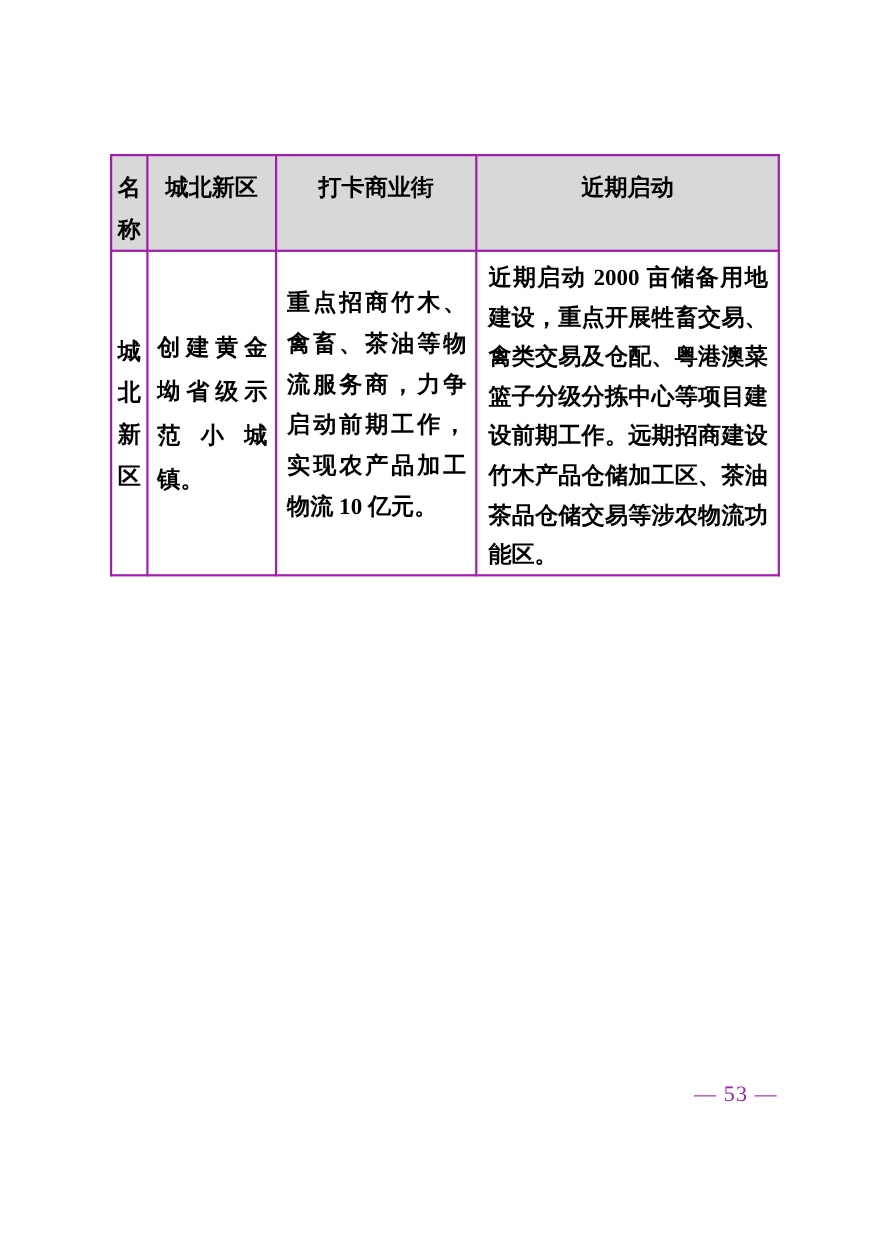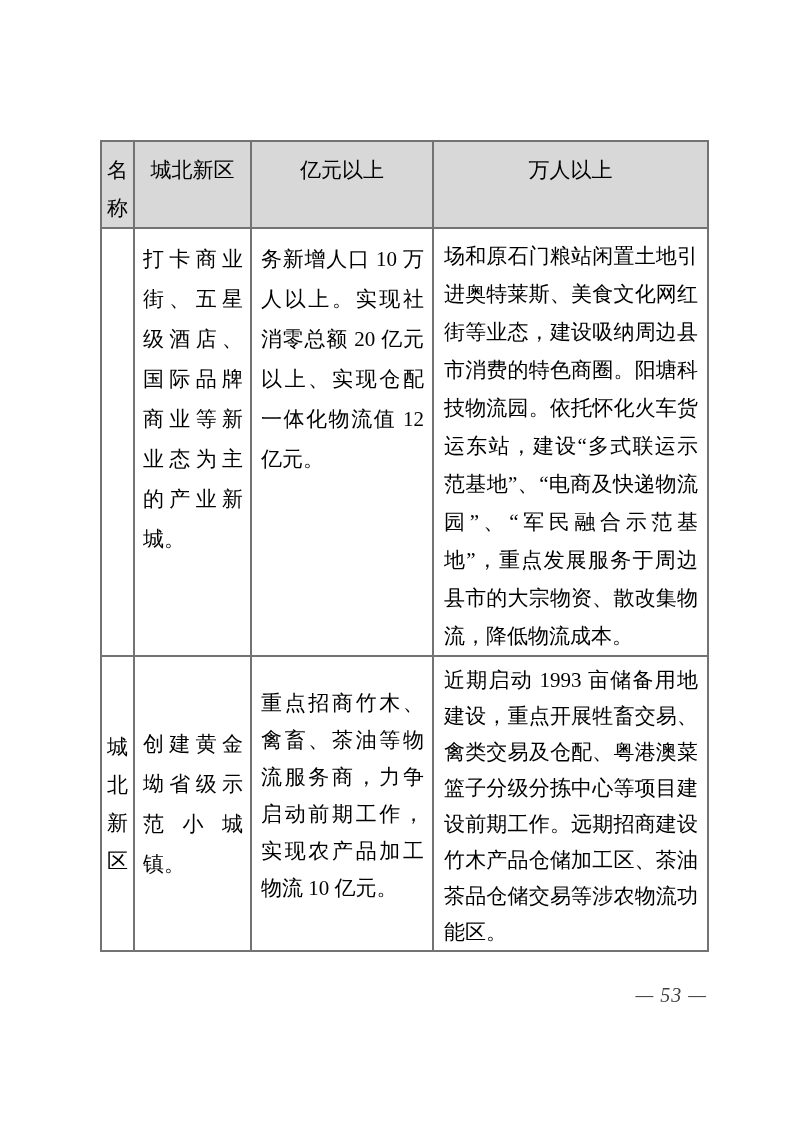--- a/index.html
+++ b/index.html
@@ -22,23 +22,23 @@
     border-collapse: collapse;
     table-layout: fixed;
     font-size: 21px;
   }
   .doc-table col.col-name     { width: 33px; }
   .doc-table col.col-business { width: 117px; }
   .doc-table col.col-scale    { width: 182px; }
   .doc-table col.col-projects { width: 275px; }
 
   .doc-table th, .doc-table td {
-    border: 2px solid #737373;
+    border: 2px solid #a21caf;
     vertical-align: top;
-    font-weight: normal;
+    font-weight: bold;
   }
   .doc-table thead tr { height: 77px; }
   .doc-table thead th {
     background: #d8d8d8;
     text-align: center;
     padding-top: 9px;
     line-height: 38px;
     font-size: 21px;
   }
   .doc-table th.h-name { padding-left: 2px; padding-right: 2px; }
@@ -64,56 +64,49 @@
   tr.row-2 td.cell-business { vertical-align: middle; padding: 0 7px 0 8px; line-height: 40px; }
   tr.row-2 td.cell-scale    { vertical-align: middle; padding: 0 8px 16px 9px; line-height: 37px; }
   tr.row-2 td.cell-projects { padding: 5px 9px 0 10px; line-height: 36px; }
 
   .page-number {
     position: absolute;
     top: 984px;
     right: 86px;
     font-size: 20px;
     letter-spacing: 1px;
-    color: #404040;
+    color: #a21caf;
     white-space: pre;
-    font-style: italic;
   }
 </style>
 </head>
 <body>
 
 <div class="page">
 
   <table class="doc-table">
     <colgroup>
       <col class="col-name">
       <col class="col-business">
       <col class="col-scale">
       <col class="col-projects">
     </colgroup>
     <thead>
       <tr>
         <th class="h-name">名称</th>
         <th class="h-business">城北新区</th>
-        <th class="h-scale">亿元以上</th>
-        <th class="h-projects">万人以上</th>
+        <th class="h-scale">打卡商业街</th>
+        <th class="h-projects">近期启动</th>
       </tr>
     </thead>
     <tbody>
-      <tr class="row-1">
-        <td class="cell-name"></td>
-        <td class="cell-text cell-business">打卡商业街、五星级酒店、国际品牌商业等新业态为主的产业新城。</td>
-        <td class="cell-text cell-scale">务新增人口 10 万人以上。实现社消零总额 20 亿元以上、实现仓配一体化物流值 12 亿元。</td>
-        <td class="cell-text cell-projects">场和原石门粮站闲置土地引进奥特莱斯、美食文化网红街等业态，建设吸纳周边县市消费的特色商圈。阳塘科技物流园。依托怀化火车货运东站，建设“多式联运示范基地”、“电商及快递物流园”、“军民融合示范基地”，重点发展服务于周边县市的大宗物资、散改集物流，降低物流成本。</td>
-      </tr>
       <tr class="row-2">
         <td class="cell-name">城北新区</td>
         <td class="cell-text cell-business">创建黄金坳省级示范小城镇。</td>
         <td class="cell-text cell-scale">重点招商竹木、禽畜、茶油等物流服务商，力争启动前期工作，实现农产品加工物流 10 亿元。</td>
-        <td class="cell-text cell-projects">近期启动 1993 亩储备用地建设，重点开展牲畜交易、禽类交易及仓配、粤港澳菜篮子分级分拣中心等项目建设前期工作。远期招商建设竹木产品仓储加工区、茶油茶品仓储交易等涉农物流功能区。</td>
+        <td class="cell-text cell-projects">近期启动 2000 亩储备用地建设，重点开展牲畜交易、禽类交易及仓配、粤港澳菜篮子分级分拣中心等项目建设前期工作。远期招商建设竹木产品仓储加工区、茶油茶品仓储交易等涉农物流功能区。</td>
       </tr>
     </tbody>
   </table>
 
   <div class="page-number">— 53 —</div>
 
 </div>
 
 </body></html>

